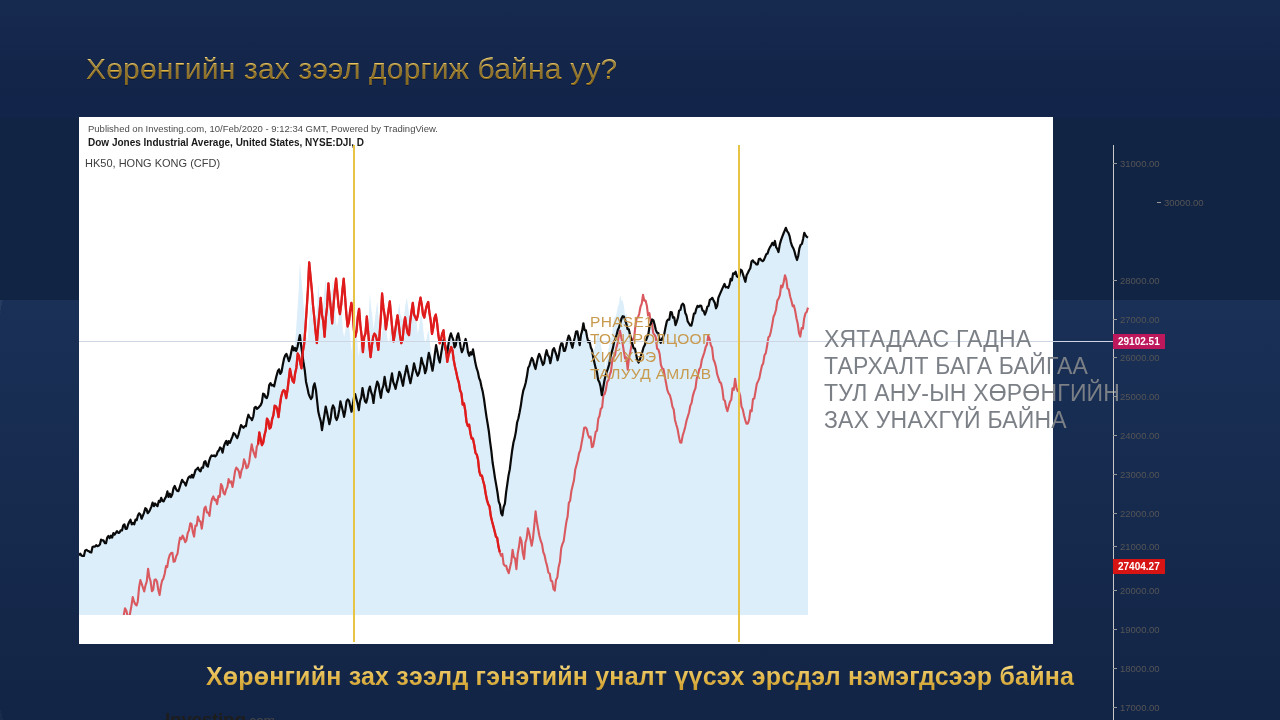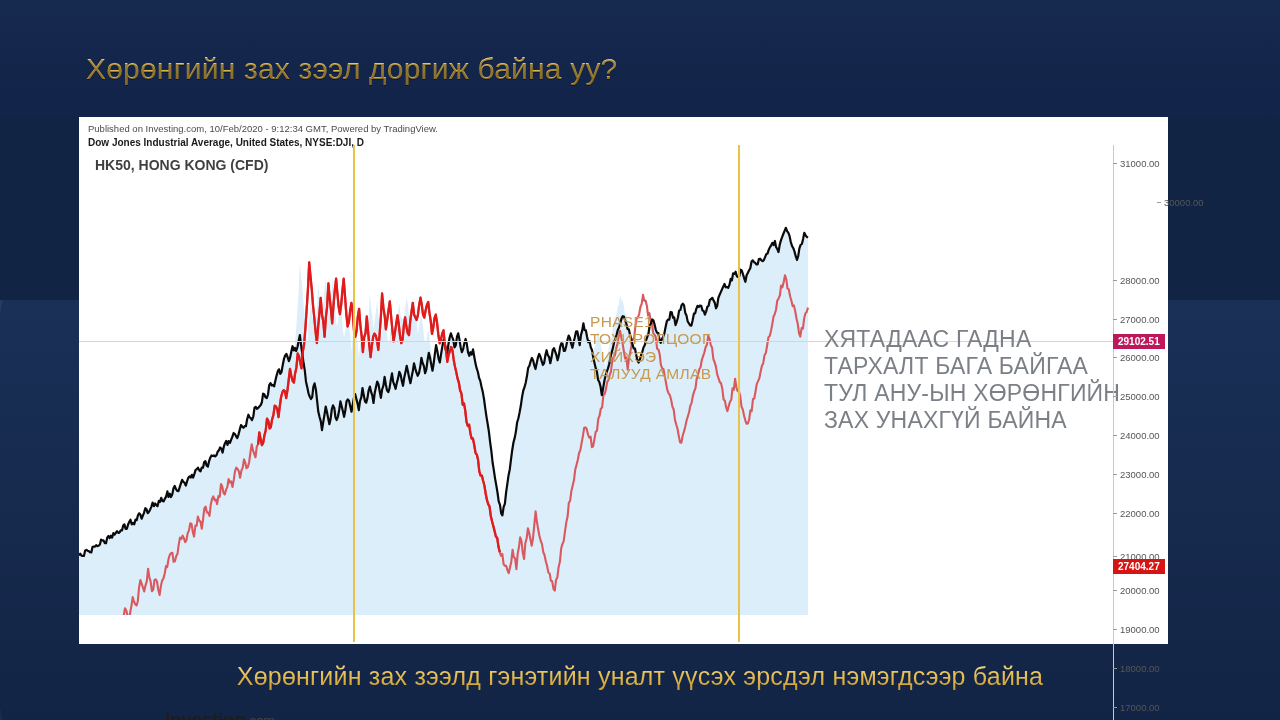--- a/index.html
+++ b/index.html
@@ -34,32 +34,32 @@
     position:absolute;left:86px;top:52px;
     font-size:30px;font-weight:normal;letter-spacing:.2px;
     color:#e9c45c;
     background:linear-gradient(180deg,#f6de8c 0%,#e5bb4e 48%,#c99a2c 100%);
     -webkit-background-clip:text;background-clip:text;-webkit-text-fill-color:transparent;
     text-shadow:0 1px 0 rgba(0,0,0,.35);
     white-space:nowrap;
   }
   #subtitle{
     position:absolute;left:0;right:0;top:662px;text-align:center;
-    font-size:25px;font-weight:normal;letter-spacing:.2px;
+    font-size:25px;font-weight:bold;letter-spacing:.2px;
     background:linear-gradient(180deg,#f6de8c 0%,#e5bb4e 50%,#c99a2c 100%);
     -webkit-background-clip:text;background-clip:text;-webkit-text-fill-color:transparent;
     white-space:nowrap;
   }
 
   
-  #chart-panel{position:absolute;left:79px;top:117px;width:1089px;height:527px;background:#ffffff;}
+  #chart-panel{position:absolute;left:79px;top:117px;width:974px;height:527px;background:#ffffff;}
   .hdr{position:absolute;color:#3c3c3c;white-space:nowrap;}
   #hdr-published{left:9px;top:6px;font-size:9.5px;color:#4b4b4b;}
   #hdr-instrument{left:9px;top:20px;font-size:10px;font-weight:bold;color:#1a1a1a;}
-  #hdr-compare{left:16px;top:40px;font-size:14px;color:#3f3f3f;font-weight:bold;}
+  #hdr-compare{left:6px;top:40px;font-size:11px;color:#3f3f3f;}
 
   
   #plot{position:absolute;left:0px;top:28px;width:1034px;height:470px;overflow:hidden;}
   #plot svg{display:block;}
 
   
   .vline{position:absolute;top:28px;height:497px;width:2px;background:#e8c446;}
   #vline-1{left:274px;}
   #vline-2{left:659px;}
 
@@ -162,21 +162,21 @@
         <div class="lbl">24000.00</div>
       </div>
       <div class="tick" style="top: 323.8px;">
         <div class="dash"></div>
         <div class="lbl">23000.00</div>
       </div>
       <div class="tick" style="top: 362.6px;">
         <div class="dash"></div>
         <div class="lbl">22000.00</div>
       </div>
-      <div class="tick" style="top: 406px;">
+      <div class="tick" style="top: 396px;">
         <div class="dash"></div>
         <div class="lbl">21000.00</div>
       </div>
       <div class="tick" style="top: 440.2px;">
         <div class="dash"></div>
         <div class="lbl">20000.00</div>
       </div>
       <div class="tick" style="top: 479px;">
         <div class="dash"></div>
         <div class="lbl">19000.00</div>

